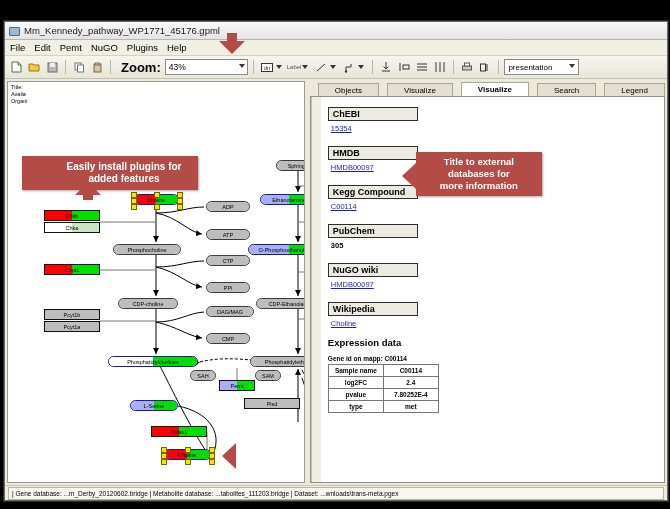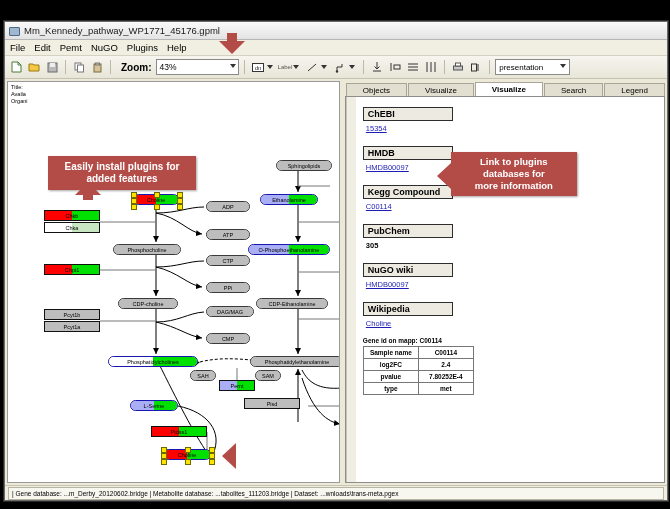--- a/index.html
+++ b/index.html
@@ -21,21 +21,21 @@
   .menubar{height:15px;background:#f1efe2;border-bottom:1px solid #d6d2c2;
            display:flex;align-items:center;padding-left:5px;gap:9px;}
   .menubar span{font-size:9.5px;color:#000;}
 
   
   .toolbar{height:22px;background:linear-gradient(#f6f5ef,#e8e6d8);
            border-bottom:1px solid #c6c2b2;display:flex;align-items:center;padding:0 3px;gap:2px;}
   .tbtn{width:16px;height:16px;display:flex;align-items:center;justify-content:center;
         font-size:10px;color:#4a4a4a;}
   .sep{width:1px;height:14px;background:#bdb9a9;margin:0 3px;}
-  .zlabel{font-size:10px;color:#000;margin:0 2px 0 5px;font-weight:bold;}
+  .zlabel{font-size:13px;color:#000;margin:0 2px 0 5px;font-weight:bold;}
   .zoomsel{width:78px;height:14px;background:#fff;border:1px solid #8a8a8a;
            font-size:8.5px;display:flex;align-items:center;padding-left:3px;position:relative;color:#000;}
   .zoomsel .car{position:absolute;right:2px;top:4px;border-left:3px solid transparent;
       border-right:3px solid transparent;border-top:4px solid #333;}
   .ddsmall{display:flex;align-items:center;gap:1px;}
   .caretmini{border-left:3px solid transparent;border-right:3px solid transparent;
              border-top:4px solid #333;margin-right:3px;}
   .vizsel{width:70px;height:14px;background:#fff;border:1px solid #8a8a8a;font-size:8px;
           display:flex;align-items:center;padding-left:3px;position:relative;color:#000;}
   .vizsel .car{position:absolute;right:3px;top:4px;border-left:3px solid transparent;
@@ -61,21 +61,21 @@
 
   
   svg.wires{position:absolute;left:0;top:0;width:428px;height:410px;}
 
   
   .handle{position:absolute;width:4px;height:4px;background:#ffe400;border:1px solid #6b6b00;}
 
   
   .tabs{display:flex;align-items:flex-end;height:15px;padding-left:4px;gap:1px;}
   .tab{font-size:8px;padding:2px 16px 1px;background:#e2dfd0;border:1px solid #a8a496;
-       border-bottom:none;color:#000;}
+       border-bottom:none;color:#000;margin-left:7px;}
   .tab.active{background:#fff;font-weight:bold;padding-bottom:2px;}
   .panelbox{flex:1;background:#fff;border:1px solid #8d8d8d;margin:0 0 0 3px;
             position:relative;overflow:hidden;display:flex;}
   .vscroll{width:9px;background:#f0eee3;border-left:1px solid #c9c5b5;flex:0 0 auto;}
   .panelinner{flex:1;padding:6px 5px 0 7px;overflow:hidden;}
   .dbhdr{display:inline-block;min-width:80px;background:#eceae1;border:1px solid #2d2d2d;
          font-size:9px;font-weight:bold;padding:1px 4px;color:#000;margin-bottom:3px;}
   .dblink{font-size:7.5px;color:#1d1db5;text-decoration:underline;margin:0 0 9px 3px;}
   .dbplain{font-size:7.5px;color:#000;margin:0 0 9px 3px;font-weight:bold;}
   .exprhdr{font-size:9.5px;font-weight:bold;color:#000;margin:4px 0 7px 0;}
@@ -461,21 +461,21 @@
               <div class="half" style="left: 0%; width: 50%; background: rgb(255, 0, 0);"></div>
               <div class="half" style="left: 50%; width: 50%; background: rgb(0, 224, 0);"></div>
               <span class="lbl">Ptdss1</span>
             </div>
             <div class="node gene" style="left: 334px; top: 318px; width: 56px;">
               <div class="half" style="left: 0%; width: 100%; background: rgb(189, 189, 189);"></div>
               <span class="lbl">Ptdss2</span>
             </div>
           </div>
 
-        <div class="callout" style="left:40px;top:74px;width:148px;height:34px;font-size:10px;">
+        <div class="callout" style="left:14px;top:74px;width:148px;height:34px;font-size:10px;padding-left:28px;">
           <span style="white-space:pre-line">Easily install plugins for
 added features</span>
         </div>
         <div class="stem" style="left:75px;top:108px;width:10px;height:10px;"></div>
         <div class="arrow-up" style="left:67px;top:100px;"></div>
 
         <div class="arrow-lf" style="left:214px;top:361px;"></div>
         <div class="arrow-rt" style="left:404px;top:361px;"></div>
 
       </div>
@@ -485,20 +485,21 @@
           <div class="tab">Objects</div>
           <div class="tab">Visualize</div>
           <div class="tab active">Visualize</div>
           <div class="tab">Search</div>
           <div class="tab">Legend</div>
         </div>
         <div class="panelbox">
           <div class="vscroll"></div>
           <div class="panelinner">
             <div id="dbentries"><div class="dbhdr">ChEBI</div><div class="dblink">15354</div><div class="dbhdr">HMDB</div><div class="dblink">HMDB00097</div><div class="dbhdr">Kegg Compound</div><div class="dblink">C00114</div><div class="dbhdr">PubChem</div><div class="dbplain">305</div><div class="dbhdr">NuGO wiki</div><div class="dblink">HMDB00097</div><div class="dbhdr">Wikipedia</div><div class="dblink">Choline</div></div>
+            <div class="exprhdr">Expression data</div>
             <div class="geneid">Gene id on mapp: C00114</div>
             <table class="expr">
               <tbody id="exprrows">
                   <tr>
                     <td>Sample name</td>
                     <td>C00114</td>
                   </tr>
                   <tr>
                     <td>log2FC</td>
                     <td>2.4</td>
@@ -509,21 +510,21 @@
                   </tr>
                   <tr>
                     <td>type</td>
                     <td>met</td>
                   </tr>
                 </tbody>
             </table>
           </div>
 
           <div class="callout" style="left:105px;top:55px;width:126px;height:44px;font-size:9.5px;">
-            <span style="white-space:pre-line">Link  to plugins
+            <span style="white-space:pre-line">Title  to external
 databases  for
 more information</span>
           </div>
           <div class="arrow-lf" style="left:91px;top:66px;"></div>
         </div>
       </div>
     </div>
 
     <div class="statusbar">
       <div class="statusinner">| Gene database: ...m_Derby_20120602.bridge | Metabolite database: ...tabolites_111203.bridge | Dataset: ...wnloads\trans-meta.pgex</div>

